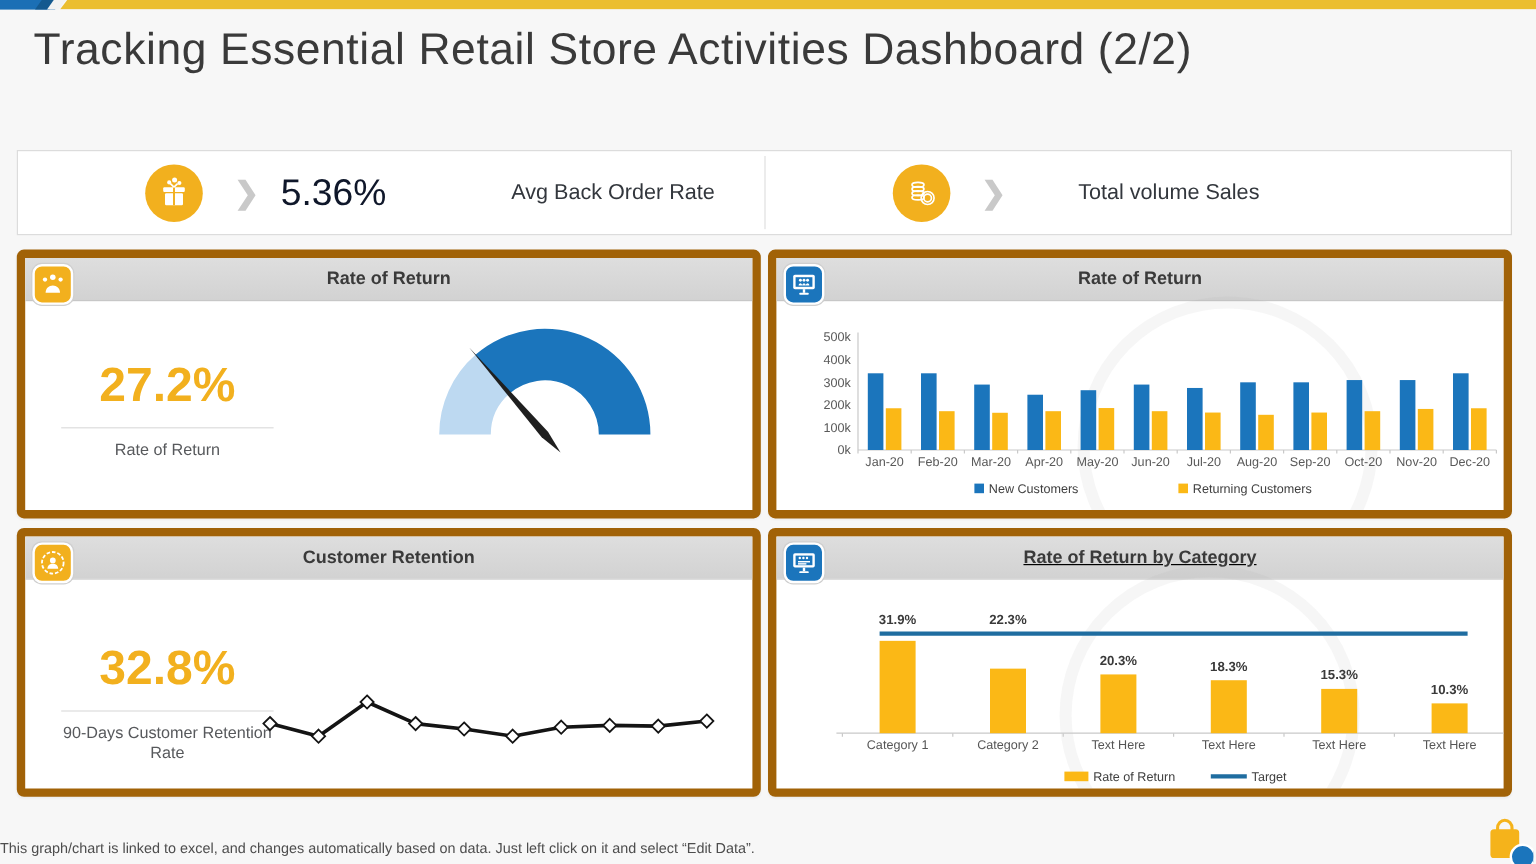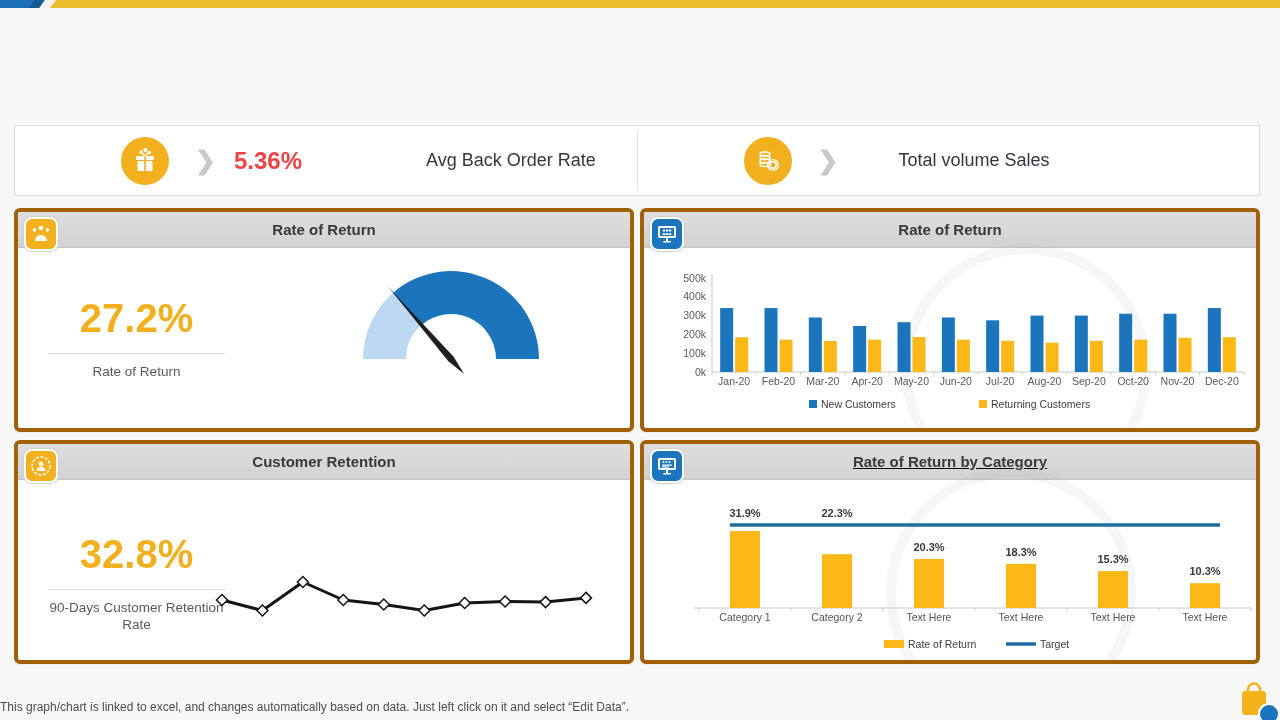--- a/index.html
+++ b/index.html
@@ -15,25 +15,25 @@
 
   .page-title{position:absolute;left:28px;top:20px;margin:0;font-size:37px;font-weight:400;color:#3a3a3a;letter-spacing:.5px;white-space:nowrap;}
   .page-subtitle{position:absolute;left:28px;top:84px;margin:0;font-size:13px;color:#6b6b6b;word-spacing:2px;}
 
   
   .kpi-box{position:absolute;left:14px;top:125px;width:1246px;height:71px;background:#fff;border:1px solid #dcdcdc;display:flex;}
   .kpi{flex:1;display:flex;align-items:center;padding-left:106px;}
   .kpi-divider{width:1px;background:#e0e0e0;margin:4px 0;}
   .kpi-icon{width:48px;height:48px;border-radius:50%;background:#f2b01e;display:flex;align-items:center;justify-content:center;flex:0 0 auto;}
   .kpi-chev{color:#c9c9c9;font-size:25px;font-weight:700;margin:0 18px 0 26px;}
-  .kpi-value{font-size:24px;font-weight:700;color:#ef4444;min-width:150px;}
+  .kpi-value{font-size:31px;font-weight:400;color:#0f172a;min-width:150px;}
   .kpi-label{font-size:18px;color:#33373d;margin-left:42px;}
 
   
-  .panel{position:absolute;width:620px;height:224px;background:#fff;border:4px solid #a16207;border-radius:6px;overflow:hidden;box-shadow:0 1px 2px rgba(0,0,0,.04);}
+  .panel{position:absolute;width:620px;height:224px;background:#fff;border:7px solid #a16207;border-radius:6px;overflow:hidden;box-shadow:0 1px 2px rgba(0,0,0,.04);}
   .panel-header{height:36px;background:linear-gradient(#dedede,#d2d2d2);border-bottom:1px solid #c7c7c7;display:flex;align-items:center;justify-content:center;}
   .panel-title{font-size:15px;font-weight:700;color:#3a3a3a;}
   .badge{position:absolute;left:6px;top:5px;width:34px;height:34px;border-radius:8px;border:2px solid #fff;box-shadow:0 0 0 1px #cfcfcf;display:flex;align-items:center;justify-content:center;}
   .badge.yellow{background:#f2b01e;}
   .badge.blue{background:#1b75bc;}
   .metric{position:absolute;left:16px;top:74px;width:205px;text-align:center;margin-top:10px;}
   .metric .val{font-size:40px;font-weight:700;color:#f2b01e;}
   .metric .rule{border:none;border-top:1px solid #dcdcdc;margin:12px 14px 10px;}
   .metric .lbl{font-size:13.5px;color:#57595c;line-height:1.25;}
   .metric.lower{top:78px;}
@@ -49,20 +49,21 @@
 
 <div class="slide">
 
   <div class="topbar">
     <div class="blue"></div>
     <div class="chev-dark"></div>
     <div class="chev-light"></div>
     <div class="yellow"></div>
   </div>
 
+  <h1 class="page-title">Tracking Essential Retail Store Activities Dashboard (2/2)</h1>
 
   <div class="kpi-box">
     <div class="kpi">
       <div class="kpi-icon">
         <svg width="30" height="30" viewBox="0 0 30 30">
           <circle cx="11" cy="6" r="1.7" fill="#fff"></circle>
             <circle cx="15.5" cy="4" r="2.1" fill="#fff"></circle>
             <circle cx="19.5" cy="6.5" r="1.7" fill="#fff"></circle>
           <rect x="6" y="10" width="18" height="4" rx="1" fill="#fff"></rect>
           <rect x="7.5" y="15" width="15" height="10" rx="1" fill="#fff"></rect>

